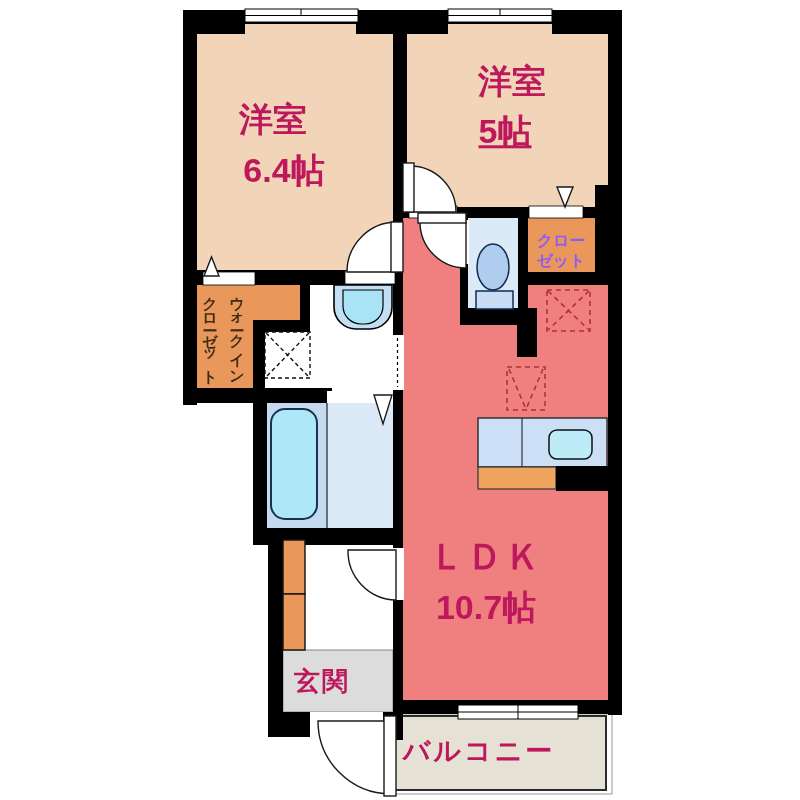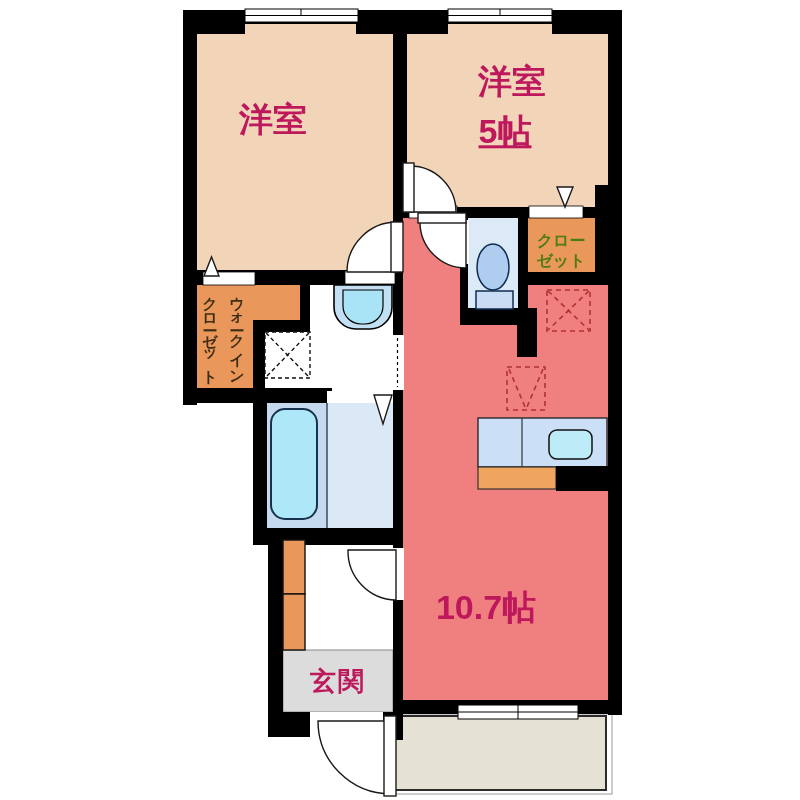--- a/index.html
+++ b/index.html
@@ -6,21 +6,21 @@
   #stage{position:relative;width:800px;height:800px;background:#ffffff;overflow:hidden;
          font-family:"Liberation Sans","DejaVu Sans",sans-serif;}
   #plan-svg{position:absolute;left:0;top:0;}
   .lbl{position:absolute;transform:translate(-50%,-50%);color:#be185d;font-weight:bold;
        white-space:nowrap;text-align:center;line-height:1.1;}
   .lbl-room{font-size:34px;}
   .lbl-ldk{font-size:36px;letter-spacing:2px;}
   .lbl-ldk-size{font-size:34px;}
   .lbl-genkan{font-size:26px;letter-spacing:2px;}
   .lbl-balcony{font-size:27px;letter-spacing:3px;}
-  .lbl-closet{font-size:16px;color:#4d7c0f;line-height:1.25;}
+  .lbl-closet{font-size:16px;color:#8b5cf6;line-height:1.25;}
   .lbl-wic{position:absolute;left:197px;top:286px;height:104px;writing-mode:vertical-rl;
            font-size:15px;font-weight:bold;color:#3d2d15;letter-spacing:1px;line-height:27px;}
 </style>
 </head>
 <body>
 
 <div id="stage">
 
 <svg id="plan-svg" width="800" height="800" viewBox="0 0 800 800">
 
@@ -158,28 +158,31 @@
   </g>
 
   <g>
     <rect x="283" y="540" width="22" height="54" fill="#E9975B" stroke="#111" stroke-width="1.4"></rect>
     <rect x="283" y="594" width="22" height="56" fill="#E9975B" stroke="#111" stroke-width="1.4"></rect>
   </g>
 
 </svg>
 
 <div class="lbl lbl-room" style="left:273px;top:120px;">洋室</div>
+<div class="lbl lbl-room" style="left:284px;top:171px;">6.4帖</div>
 
 <div class="lbl lbl-room" style="left:512px;top:82px;">洋室</div>
 <div class="lbl lbl-room" style="left:505px;top:132px;text-decoration:underline;">5帖</div>
 
+<div class="lbl lbl-ldk" style="left:486px;top:557px;">ＬＤＫ</div>
 <div class="lbl lbl-ldk-size" style="left:486px;top:608px;text-align:right;">10.7帖</div>
 
-<div class="lbl lbl-genkan" style="left:338px;top:681px;">玄関</div>
+<div class="lbl lbl-genkan" style="left:322px;top:681px;">玄関</div>
 
+<div class="lbl lbl-balcony" style="left:479px;top:752px;">バルコニー</div>
 
 <div class="lbl lbl-closet" style="left:561px;top:251px;">
   <div>クロー</div>
   <div>ゼット</div>
 </div>
 
 <div class="lbl-wic">ウォークインクローゼット</div>
 
 </div>
 

